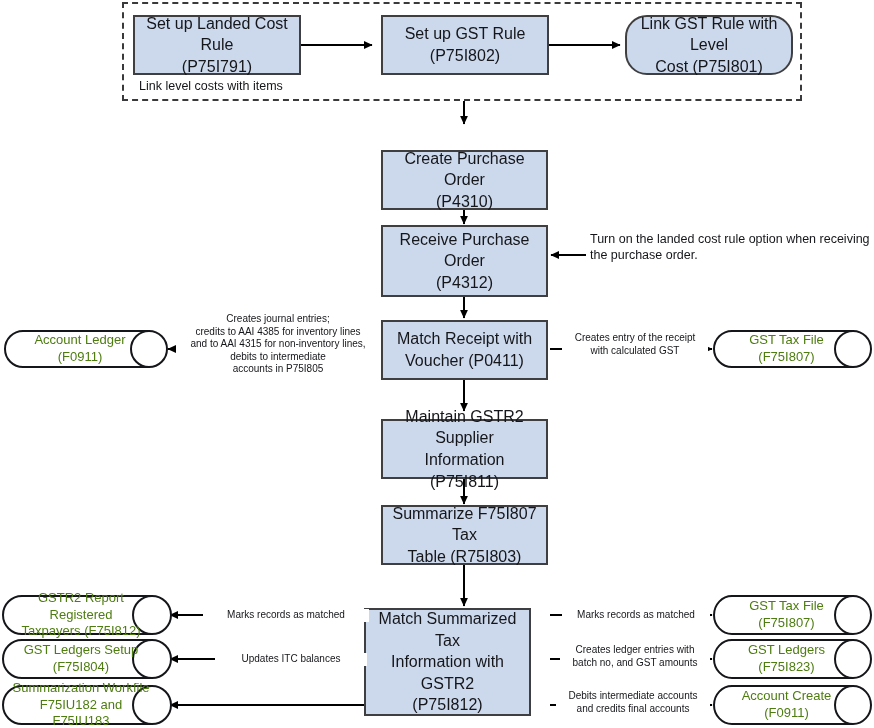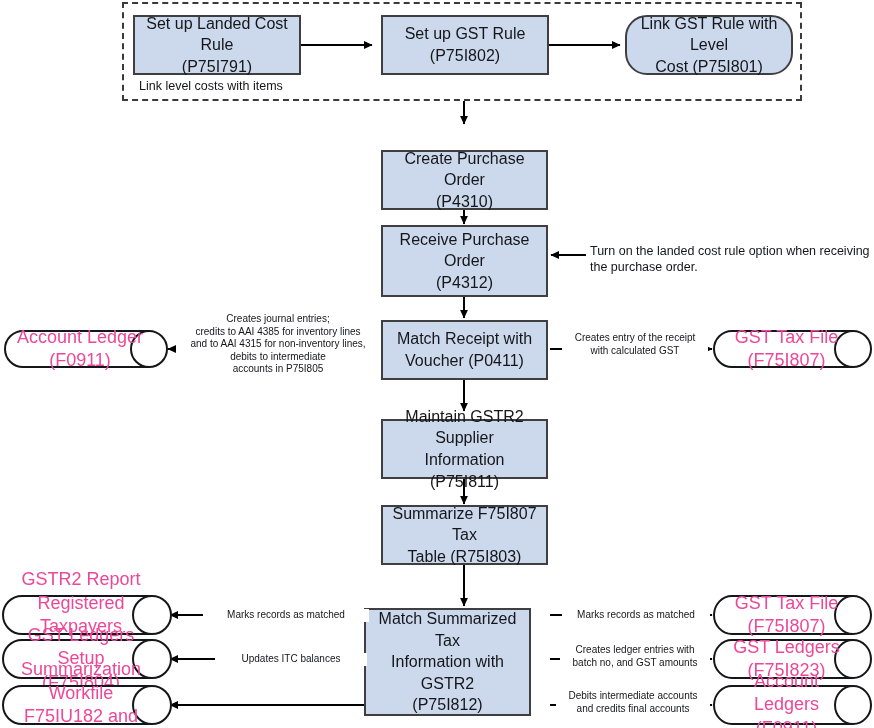--- a/index.html
+++ b/index.html
@@ -59,23 +59,23 @@
   .cyl .cyl-label {
     position: absolute;
     left: 8px;
     right: 20px;
     top: 0;
     bottom: 0;
     display: flex;
     align-items: center;
     justify-content: center;
     text-align: center;
-    font-size: 18px;
+    font-size: 13px;
     line-height: 1.3;
-    color: #ec4899;
+    color: #4d7c0f;
     pointer-events: none;
   }
 
   
   #wires {
     position: absolute;
     left: 0; top: 0;
     width: 874px; height: 728px;
     z-index: 2;
   }
@@ -88,21 +88,20 @@
     color: #15161a;
     text-align: center;
     background: #ffffff;
     z-index: 4;
     white-space: pre-line;
   }
   .elabel.note {
     font-size: 12.5px;
     line-height: 1.3;
     text-align: left;
-    margin-top: 12px;
   }
   .elabel.group-cap {
     font-size: 12.5px;
     text-align: left;
     background: transparent;
   }
 </style>
 </head>
 <body>
 
@@ -236,21 +235,21 @@
       <path d="M140,1 A18,19 0 0 0 140,39" fill="none" stroke="#15161a" stroke-width="2"></path>
     </svg>
     <div class="cyl-label" style="white-space: pre-line;">GST Ledgers (F75I823)</div>
   </div>
 
   <div class="cyl" style="left:713px; top:685px; width:159px; height:40px;">
     <svg width="159" height="40" viewBox="0 0 159 40">
       <path d="M19,1 L140,1 A18,19 0 0 1 140,39 L19,39 A18,19 0 0 1 19,1 Z" fill="#ffffff" stroke="#15161a" stroke-width="2"></path>
       <path d="M140,1 A18,19 0 0 0 140,39" fill="none" stroke="#15161a" stroke-width="2"></path>
     </svg>
-    <div class="cyl-label" style="white-space: pre-line;">Account Ledgers
+    <div class="cyl-label" style="white-space: pre-line;">Account Create
 (F0911)</div>
   </div>
 
   <div class="elabel note" style="left: 590px; top: 231px; width: 284px; white-space: pre-line;">Turn on the landed cost rule option when receiving
 the purchase order.</div>
 
   <div class="elabel" style="left: 176px; top: 313px; width: 204px; white-space: pre-line;">Creates journal entries;
 credits to AAI 4385 for inventory lines
 and to AAI 4315 for non-inventory lines,
 debits to intermediate

